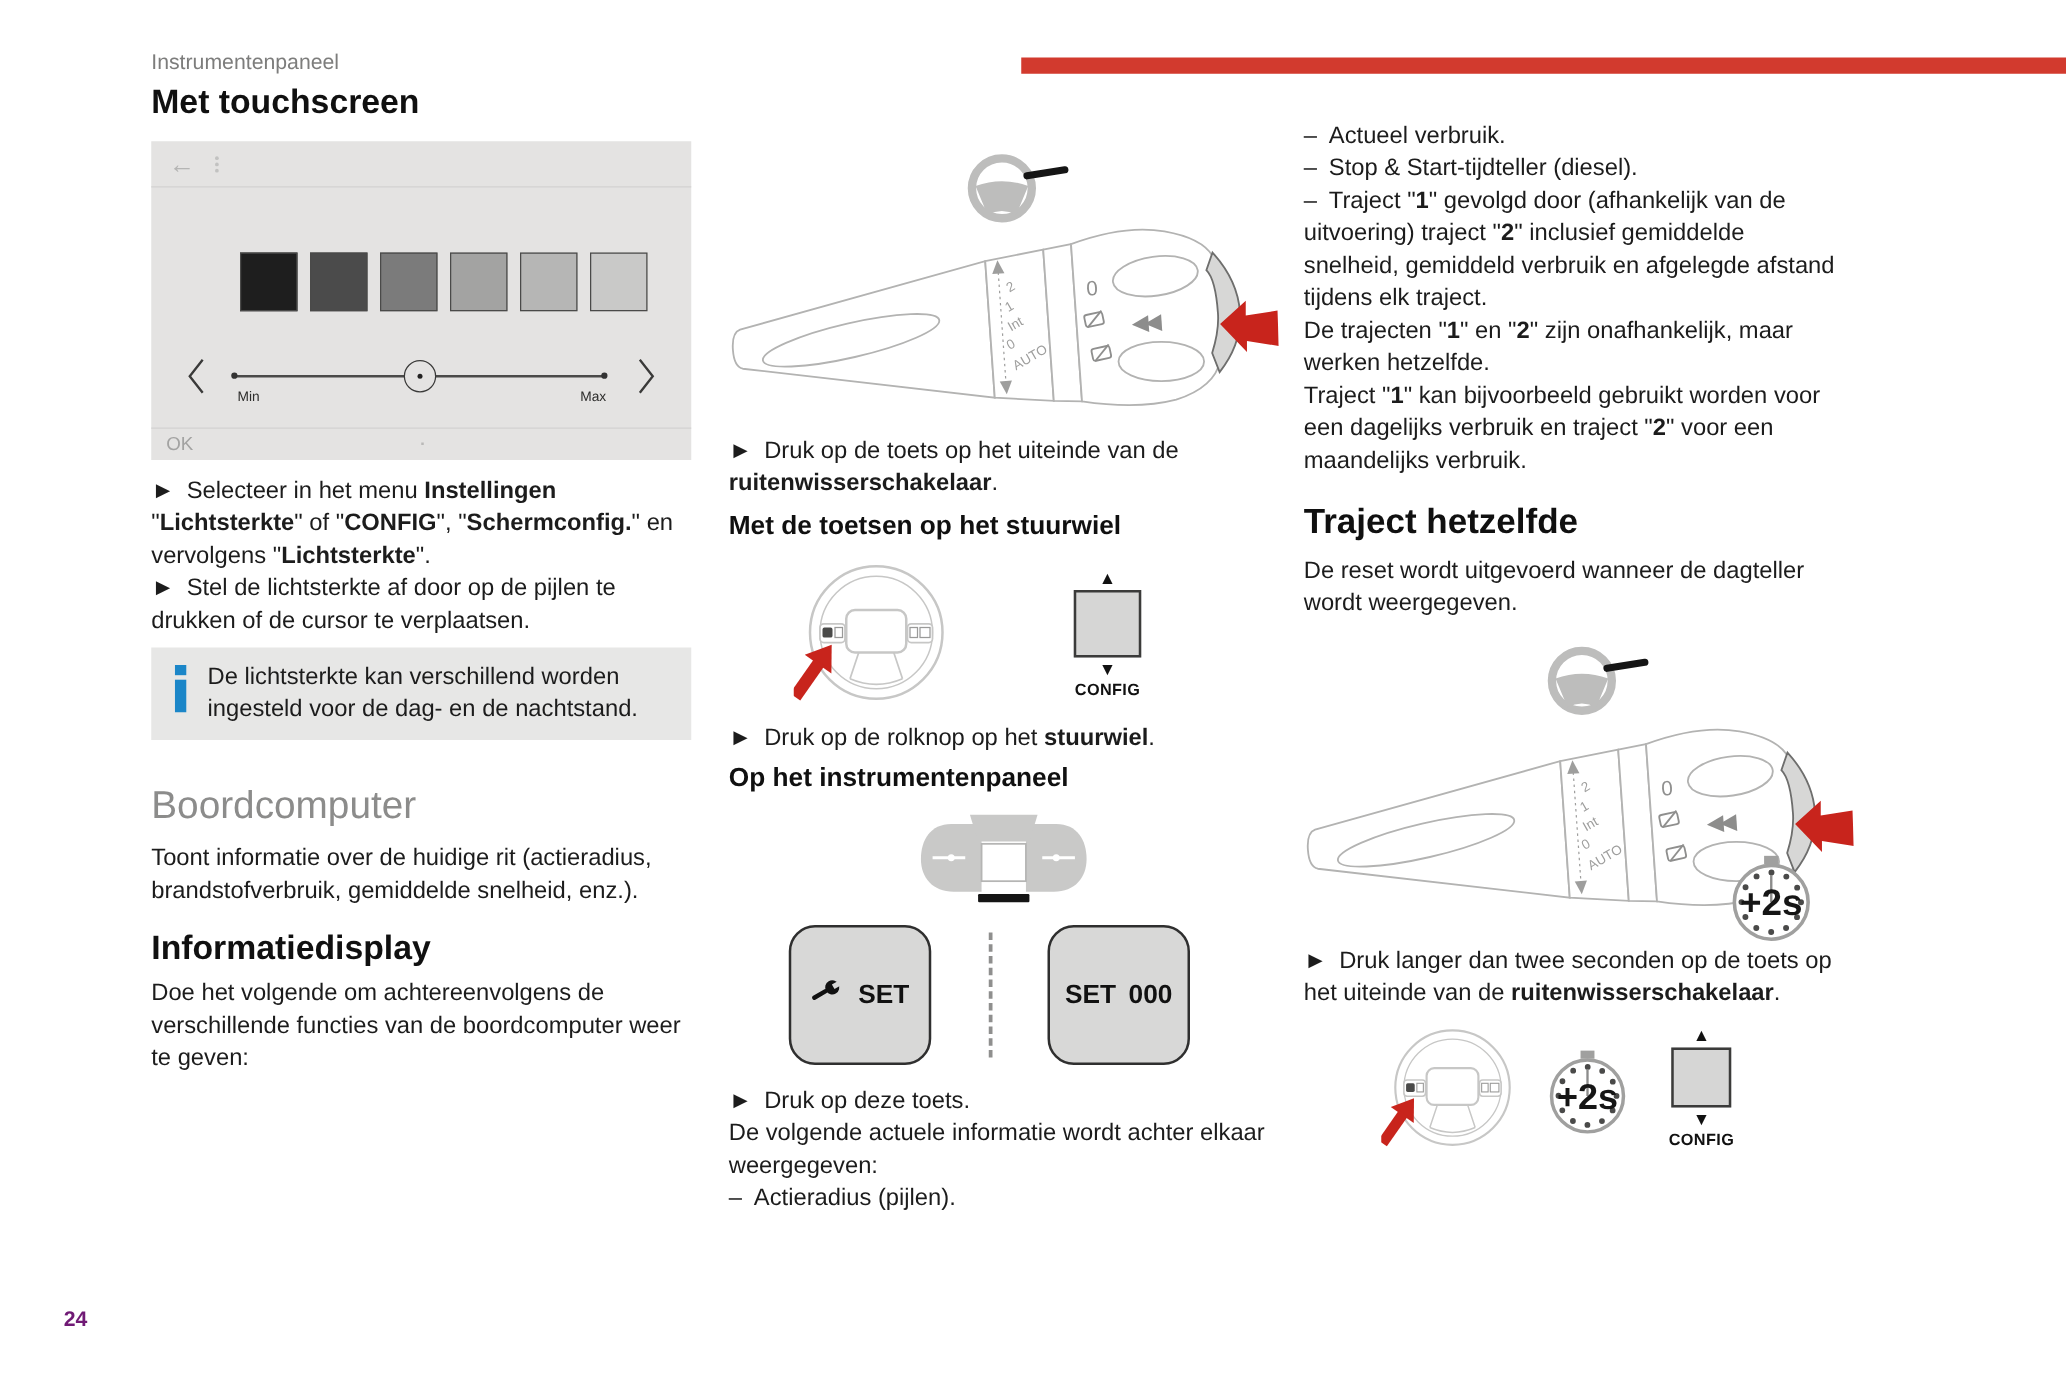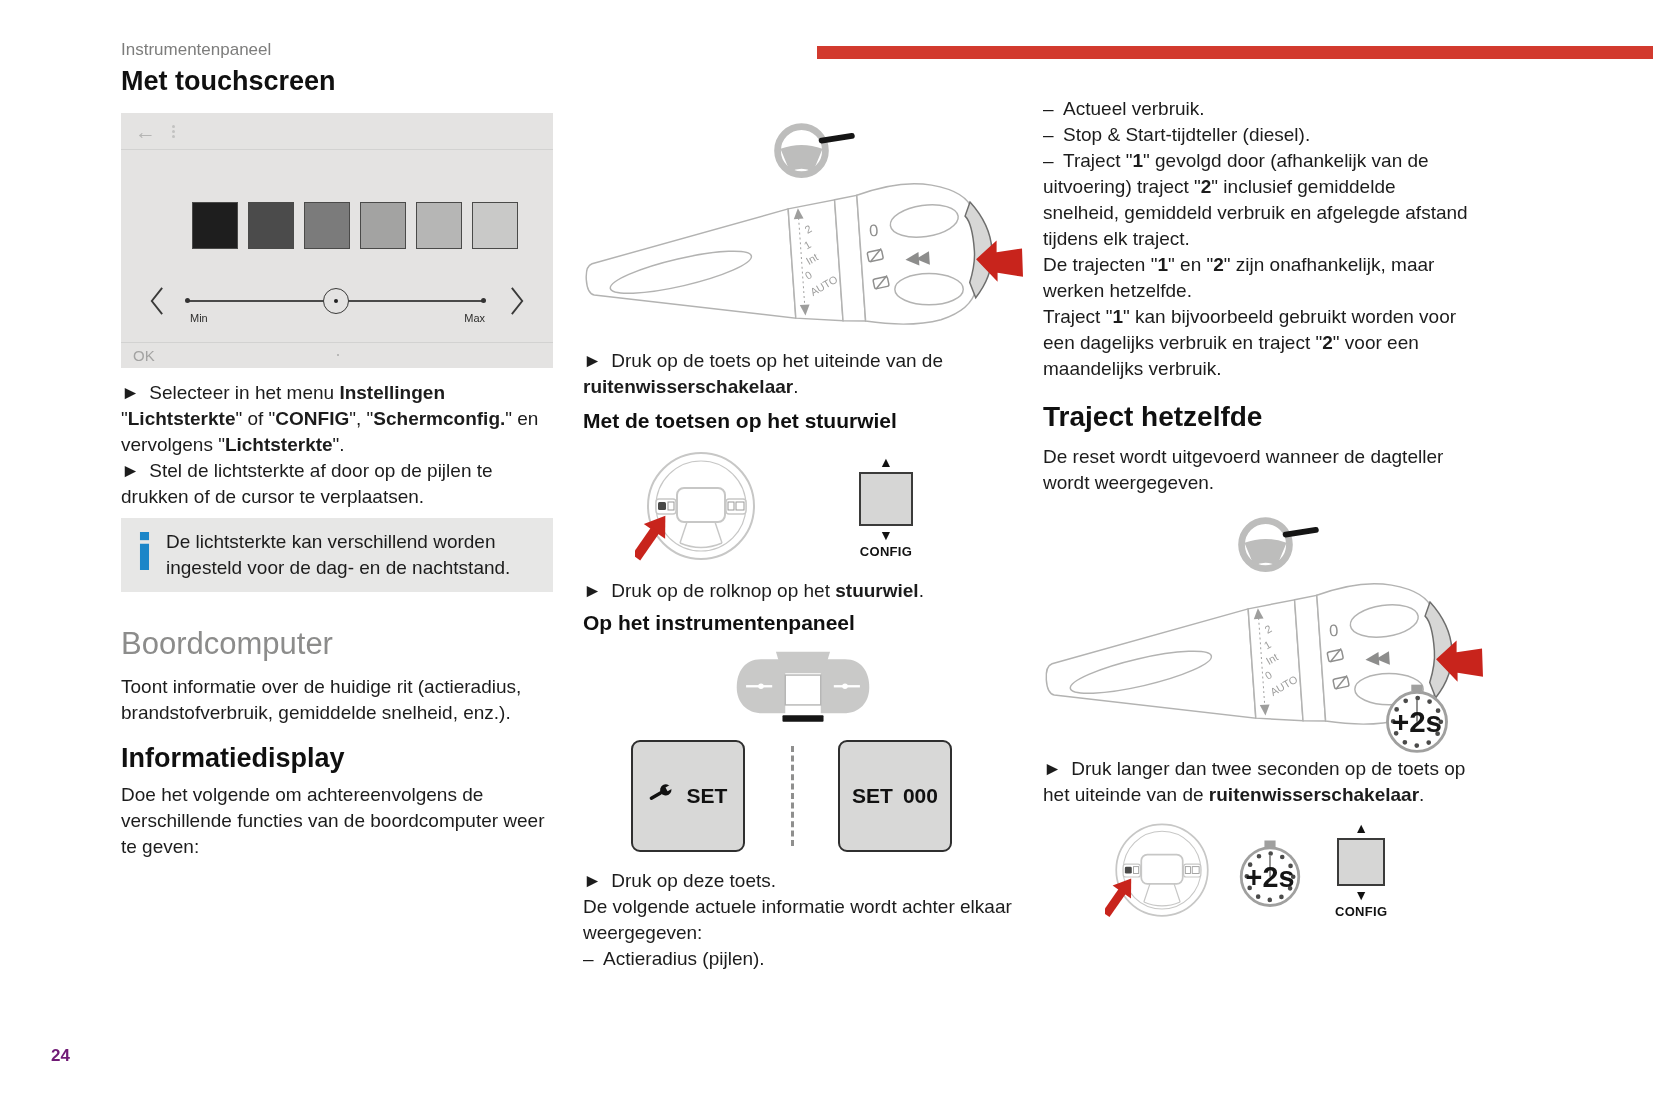--- a/index.html
+++ b/index.html
@@ -47,21 +47,21 @@
   
   .note{margin-top:8px;background:#e7e7e6;padding:11px 14px 11px 18px;display:flex;gap:16px}
   .info-i{width:11px;height:38px;flex:none;margin-top:3px}
   
   .row{display:flex;align-items:flex-start}
   .cfg{display:flex;flex-direction:column;align-items:center}
   .cfg .tri{font-size:14px;line-height:13px;color:#111}
   .cfg-key{width:54px;height:54px;background:#d6d6d5;border:2px solid #3b3b3a;margin:3px 0;box-sizing:border-box}
   .cfg-key.sm{width:48px;height:48px}
   .cfg-label{font-size:13px;font-weight:bold;margin-top:2px;letter-spacing:.3px;color:#111}
-  .setbox{width:114px;height:112px;background:#d8d8d7;border:2.5px solid #2f2f2f;border-radius:9px;
+  .setbox{width:114px;height:112px;background:#d8d8d7;border:2.5px solid #2f2f2f;border-radius:21px;
           display:flex;align-items:center;justify-content:center;gap:10px;font-size:21px;font-weight:bold;
           box-sizing:border-box;color:#111}
   .dash-div{border-left:3px dashed #8f8f8e;height:100px;align-self:center}
   .stalk-wrap{position:relative}
   .timer-abs{position:absolute;right:18px;bottom:-12px;width:80px;height:80px}
   .scale-txt{fill:#9e9e9d;font-size:11px}
   .glyph-txt{fill:#8f8f8e}
 </style>
 </head>
 <body>

